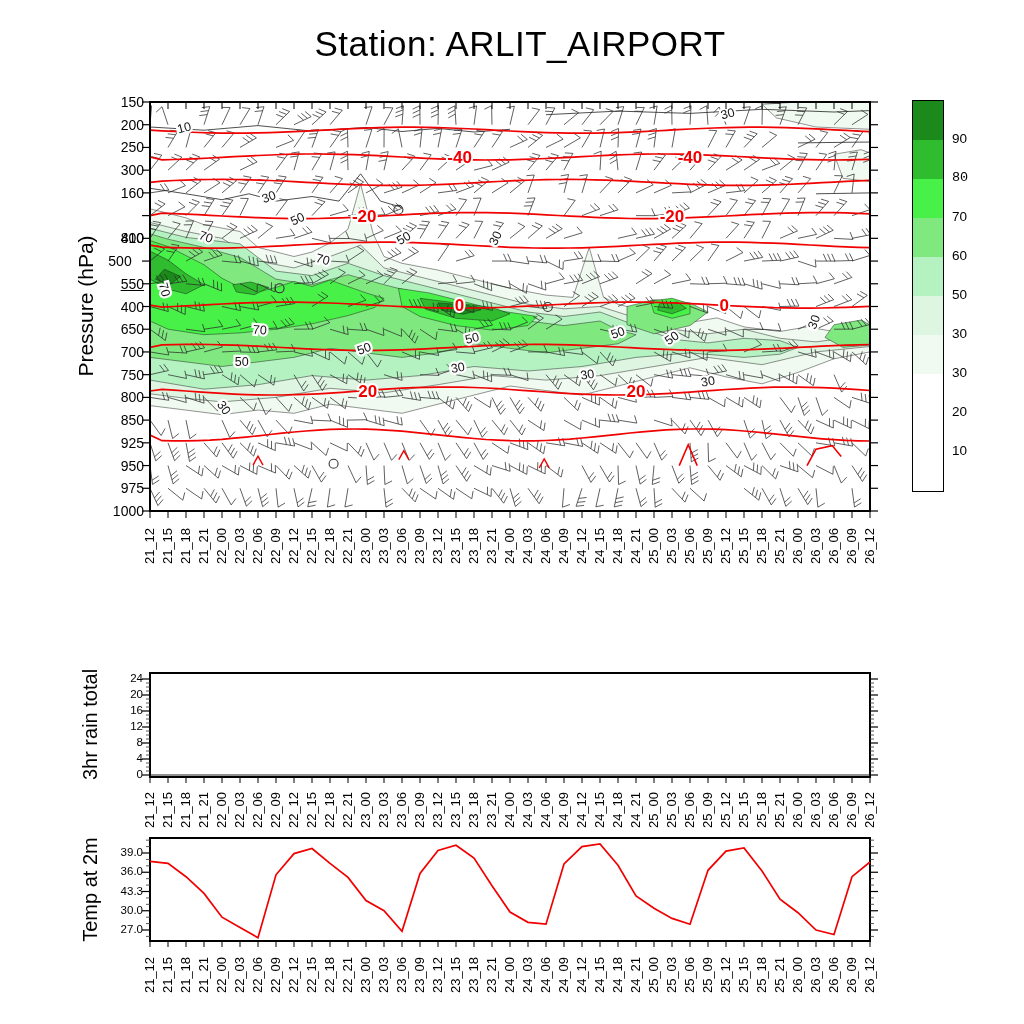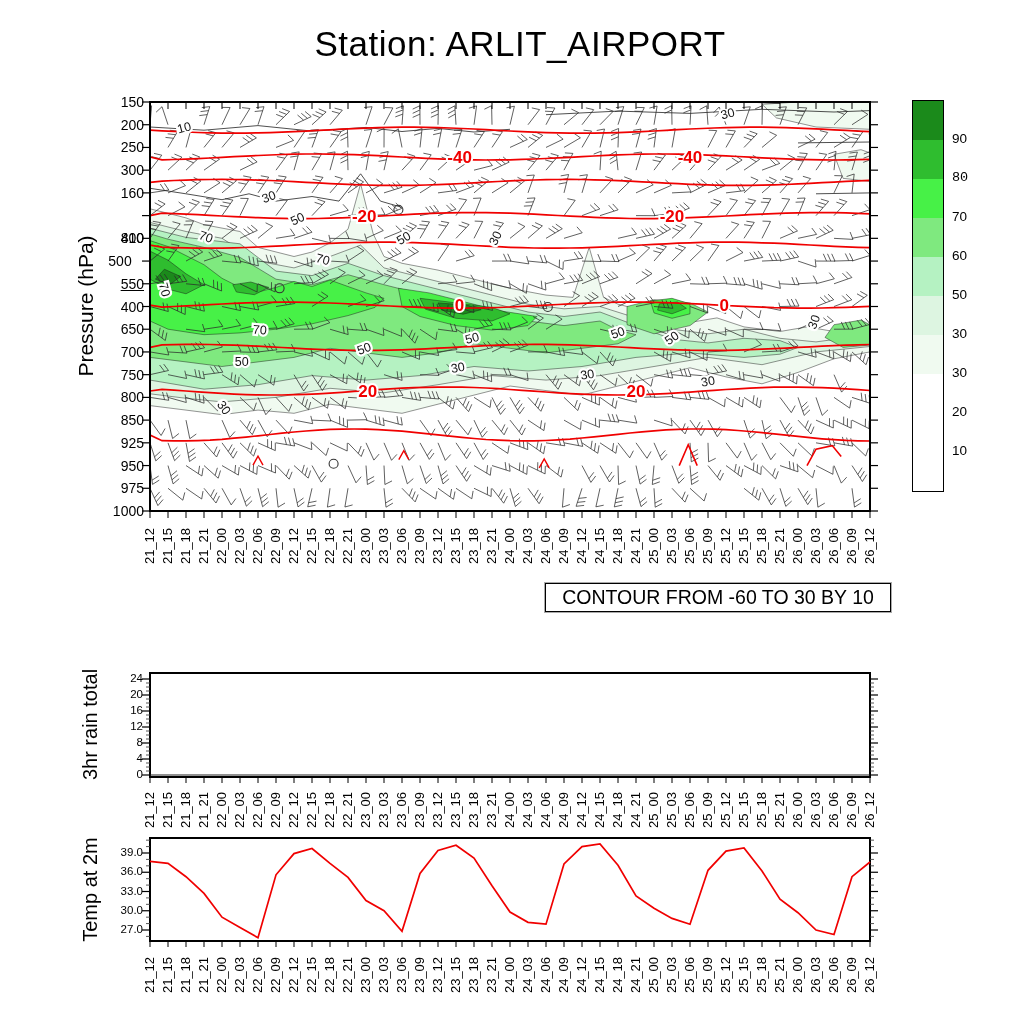--- a/index.html
+++ b/index.html
@@ -2426,21 +2426,20 @@
       <div class="cblab" style="left: 952px; top: 170px; font-family: Liberation Mono, monospace;">80</div>
       <div class="cblab" style="left: 952px; top: 209px;">70</div>
       <div class="cblab" style="left: 952px; top: 248px;">60</div>
       <div class="cblab" style="left: 952px; top: 287px;">50</div>
       <div class="cblab" style="left: 952px; top: 326px;">30</div>
       <div class="cblab" style="left: 952px; top: 365px;">30</div>
       <div class="cblab" style="left: 952px; top: 404px;">20</div>
       <div class="cblab" style="left: 952px; top: 443px;">10</div>
     </div>
 
-  <div id="contour-note">CONTOUR FROM -60 TO 30 BY 10</div>
 
   <div class="vlabel" id="ylabel-rain">3hr rain total</div>
   <svg id="rain-svg" style="left:130px;top:663px" width="760" height="124" viewBox="-20 -10 760 124">
       <g stroke="#000">
         <rect x="0" y="0" width="720" height="104" fill="none" stroke-width="2"></rect>
         <line x1="-8" y1="102" x2="0" y2="102" stroke-width="1.2"></line>
         <line x1="720" y1="102" x2="728" y2="102" stroke-width="1.2"></line>
         <line x1="-8" y1="86" x2="0" y2="86" stroke-width="1.2"></line>
         <line x1="720" y1="86" x2="728" y2="86" stroke-width="1.2"></line>
         <line x1="-8" y1="70" x2="0" y2="70" stroke-width="1.2"></line>
@@ -2662,21 +2661,21 @@
         <line x1="666" y1="103" x2="666" y2="109" stroke-width="1"></line>
         <line x1="684" y1="103" x2="684" y2="109" stroke-width="1"></line>
         <line x1="702" y1="103" x2="702" y2="109" stroke-width="1"></line>
         <line x1="720" y1="103" x2="720" y2="109" stroke-width="1"></line>
       </g>
       <polyline points="0,23.3 18,25.3 36,38.7 54,55.4 72,79.2 90,89.4 108,99.7 126,36.8 144,15.6 162,10.5 180,25.3 198,39.4 216,62.5 234,72.7 252,93.3 270,35.5 288,12.4 306,7.3 324,20.1 342,47.7 360,74.0 378,84.3 396,86.2 414,25.9 432,8.6 450,6.0 468,27.2 486,58.0 504,70.2 522,80.4 540,86.2 558,32.3 576,13.1 594,9.9 612,33.0 630,61.2 648,74.7 666,92.0 684,96.5 702,38.7 720,24.0" fill="none" stroke="#f00000" stroke-width="1.7"></polyline>
     </svg>
   <div id="temp-ylabels">
       <div class="smticklab" style="left: 106px; top: 846px; width: 37px;">39.0</div>
       <div class="smticklab" style="left: 106px; top: 865.2px; width: 37px;">36.0</div>
-      <div class="smticklab" style="left: 106px; top: 884.5px; width: 37px;">33.0</div>
+      <div class="smticklab" style="left: 106px; top: 884.5px; width: 37px;">43.3</div>
       <div class="smticklab" style="left: 106px; top: 903.7px; width: 37px;">30.0</div>
       <div class="smticklab" style="left: 106px; top: 923px; width: 37px;">27.0</div>
     </div>
   <div id="time-labels-temp">
       <div class="tlab" style="left: 120px; top: 967px;">21_12</div>
       <div class="tlab" style="left: 138px; top: 967px;">21_15</div>
       <div class="tlab" style="left: 156px; top: 967px;">21_18</div>
       <div class="tlab" style="left: 174px; top: 967px;">21_21</div>
       <div class="tlab" style="left: 192px; top: 967px;">22_00</div>
       <div class="tlab" style="left: 210px; top: 967px;">22_03</div>

